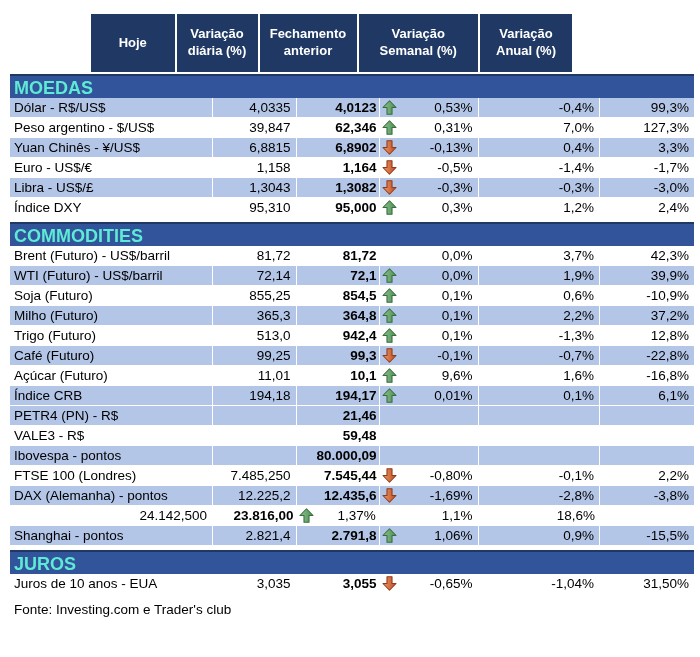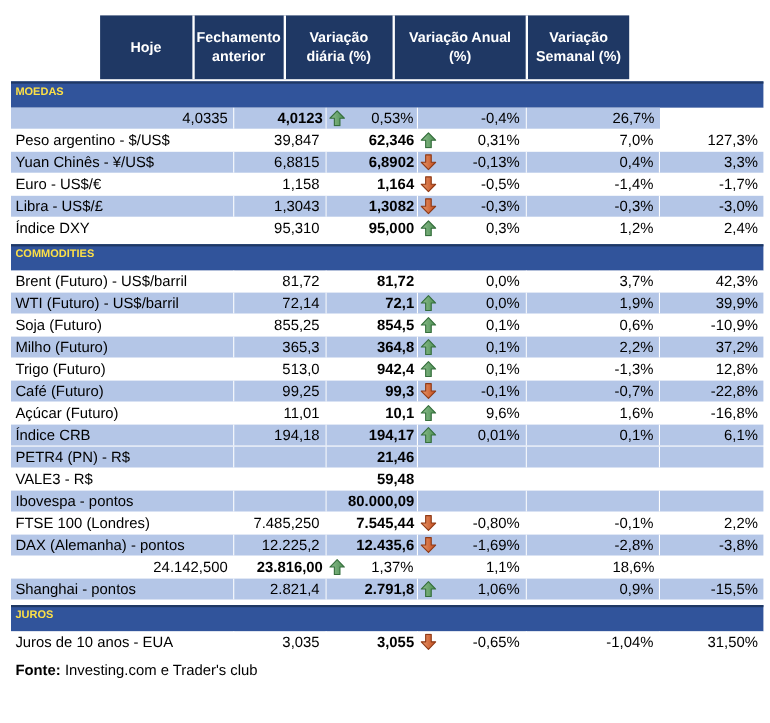--- a/index.html
+++ b/index.html
@@ -8,82 +8,83 @@
 
   
   .header-row{display:grid;grid-template-columns:83.5px 83px 99px 121.5px 94px;margin-left:81px;}
   .header-cell{box-sizing:border-box;background:var(--header-bg);color:#fff;font-weight:bold;
     font-size:13px;line-height:1.28;text-align:center;height:58px;display:flex;
     align-items:center;justify-content:center;padding:0 5px;border-left:2px solid #fff;}
   .header-cell:first-child{border-left:none;}
 
   
   .section-bar{box-sizing:border-box;margin-top:4px;border-top:2px solid var(--header-bg);
-    background:var(--section-bg);color:#fde047;font-weight:bold;font-size:10px;
+    background:var(--section-bg);color:#5eead4;font-weight:bold;font-size:18px;
     height:24px;padding:2px 0 0 4px;width:684px;}
   #table-body .section-bar:first-child{margin-top:2px;}
 
   
   .row{display:grid;grid-template-columns:203px 83.5px 83px 99px 121.5px 94px;
     height:19px;border-bottom:1px solid #fff;font-size:13.5px;align-items:center;background:#fff;}
   .row.shaded .cell{background:var(--stripe-bg);}
   .cell{box-sizing:border-box;height:19px;display:flex;align-items:center;border-right:1px solid #fff;}
   .cell.last{border-right:none;}
   .cell.label{padding-left:4px;}
   .cell.num{justify-content:flex-end;padding-right:5px;}
   .cell.fech{padding-right:2px;font-weight:bold;}
   .cell.varcell{justify-content:space-between;padding:0 5px 0 2px;gap:24px;}
   .arrow-slot{display:flex;align-items:center;width:16px;height:16px;}
   .arrow-slot svg{display:block;}
   .val{text-align:right;}
 
   
   .footer{margin:8px 0 0 4px;font-size:13.5px;}
-  .footer .b{font-weight:bold;}
+  .footer .b{font-weight:normal;}
 </style>
 </head>
 <body>
 
 <svg width="0" height="0" style="position:absolute" aria-hidden="true">
   <defs>
     <linearGradient id="gradUp" x1="0" y1="0" x2="1" y2="0">
       <stop offset="0" stop-color="#8fbe8f"></stop>
         <stop offset="1" stop-color="#4c8f52"></stop>
     </linearGradient>
     <linearGradient id="gradDown" x1="0" y1="0" x2="1" y2="0">
       <stop offset="0" stop-color="#e89a6e"></stop>
         <stop offset="1" stop-color="#c24a1b"></stop>
     </linearGradient>
   </defs>
 </svg>
 
 <div class="sheet">
   <div class="header-row">
     <div class="header-cell">Hoje</div>
+    <div class="header-cell">Variação diária (%)</div>
     <div class="header-cell">Fechamento anterior</div>
-    <div class="header-cell">Variação diária (%)</div>
+    <div class="header-cell">Variação Semanal (%)</div>
     <div class="header-cell">Variação Anual (%)</div>
-    <div class="header-cell">Variação Semanal (%)</div>
   </div>
 
   <div id="table-body">
       <div class="section-bar">MOEDAS</div>
       <div class="row shaded">
+        <div class="cell label">Dólar - R$/US$</div>
         <div class="cell num">4,0335</div>
         <div class="cell num fech">4,0123</div>
         <div class="cell varcell">
           <span class="arrow-slot">
             <svg width="15" height="15" viewBox="0 0 16 16">
               <path d="M8 0.8 L15 8 H10.7 V15.2 H5.3 V8 H1 Z" fill="url(#gradUp)" stroke="#356E3C" stroke-width="1.1" stroke-linejoin="round"></path>
             </svg>
           </span>
           <span class="val">0,53%</span>
         </div>
         <div class="cell num">-0,4%</div>
-        <div class="cell num last">26,7%</div>
+        <div class="cell num last">99,3%</div>
       </div>
       <div class="row">
         <div class="cell label">Peso argentino - $/US$</div>
         <div class="cell num">39,847</div>
         <div class="cell num fech">62,346</div>
         <div class="cell varcell">
           <span class="arrow-slot">
             <svg width="15" height="15" viewBox="0 0 16 16">
               <path d="M8 0.8 L15 8 H10.7 V15.2 H5.3 V8 H1 Z" fill="url(#gradUp)" stroke="#356E3C" stroke-width="1.1" stroke-linejoin="round"></path>
             </svg>

